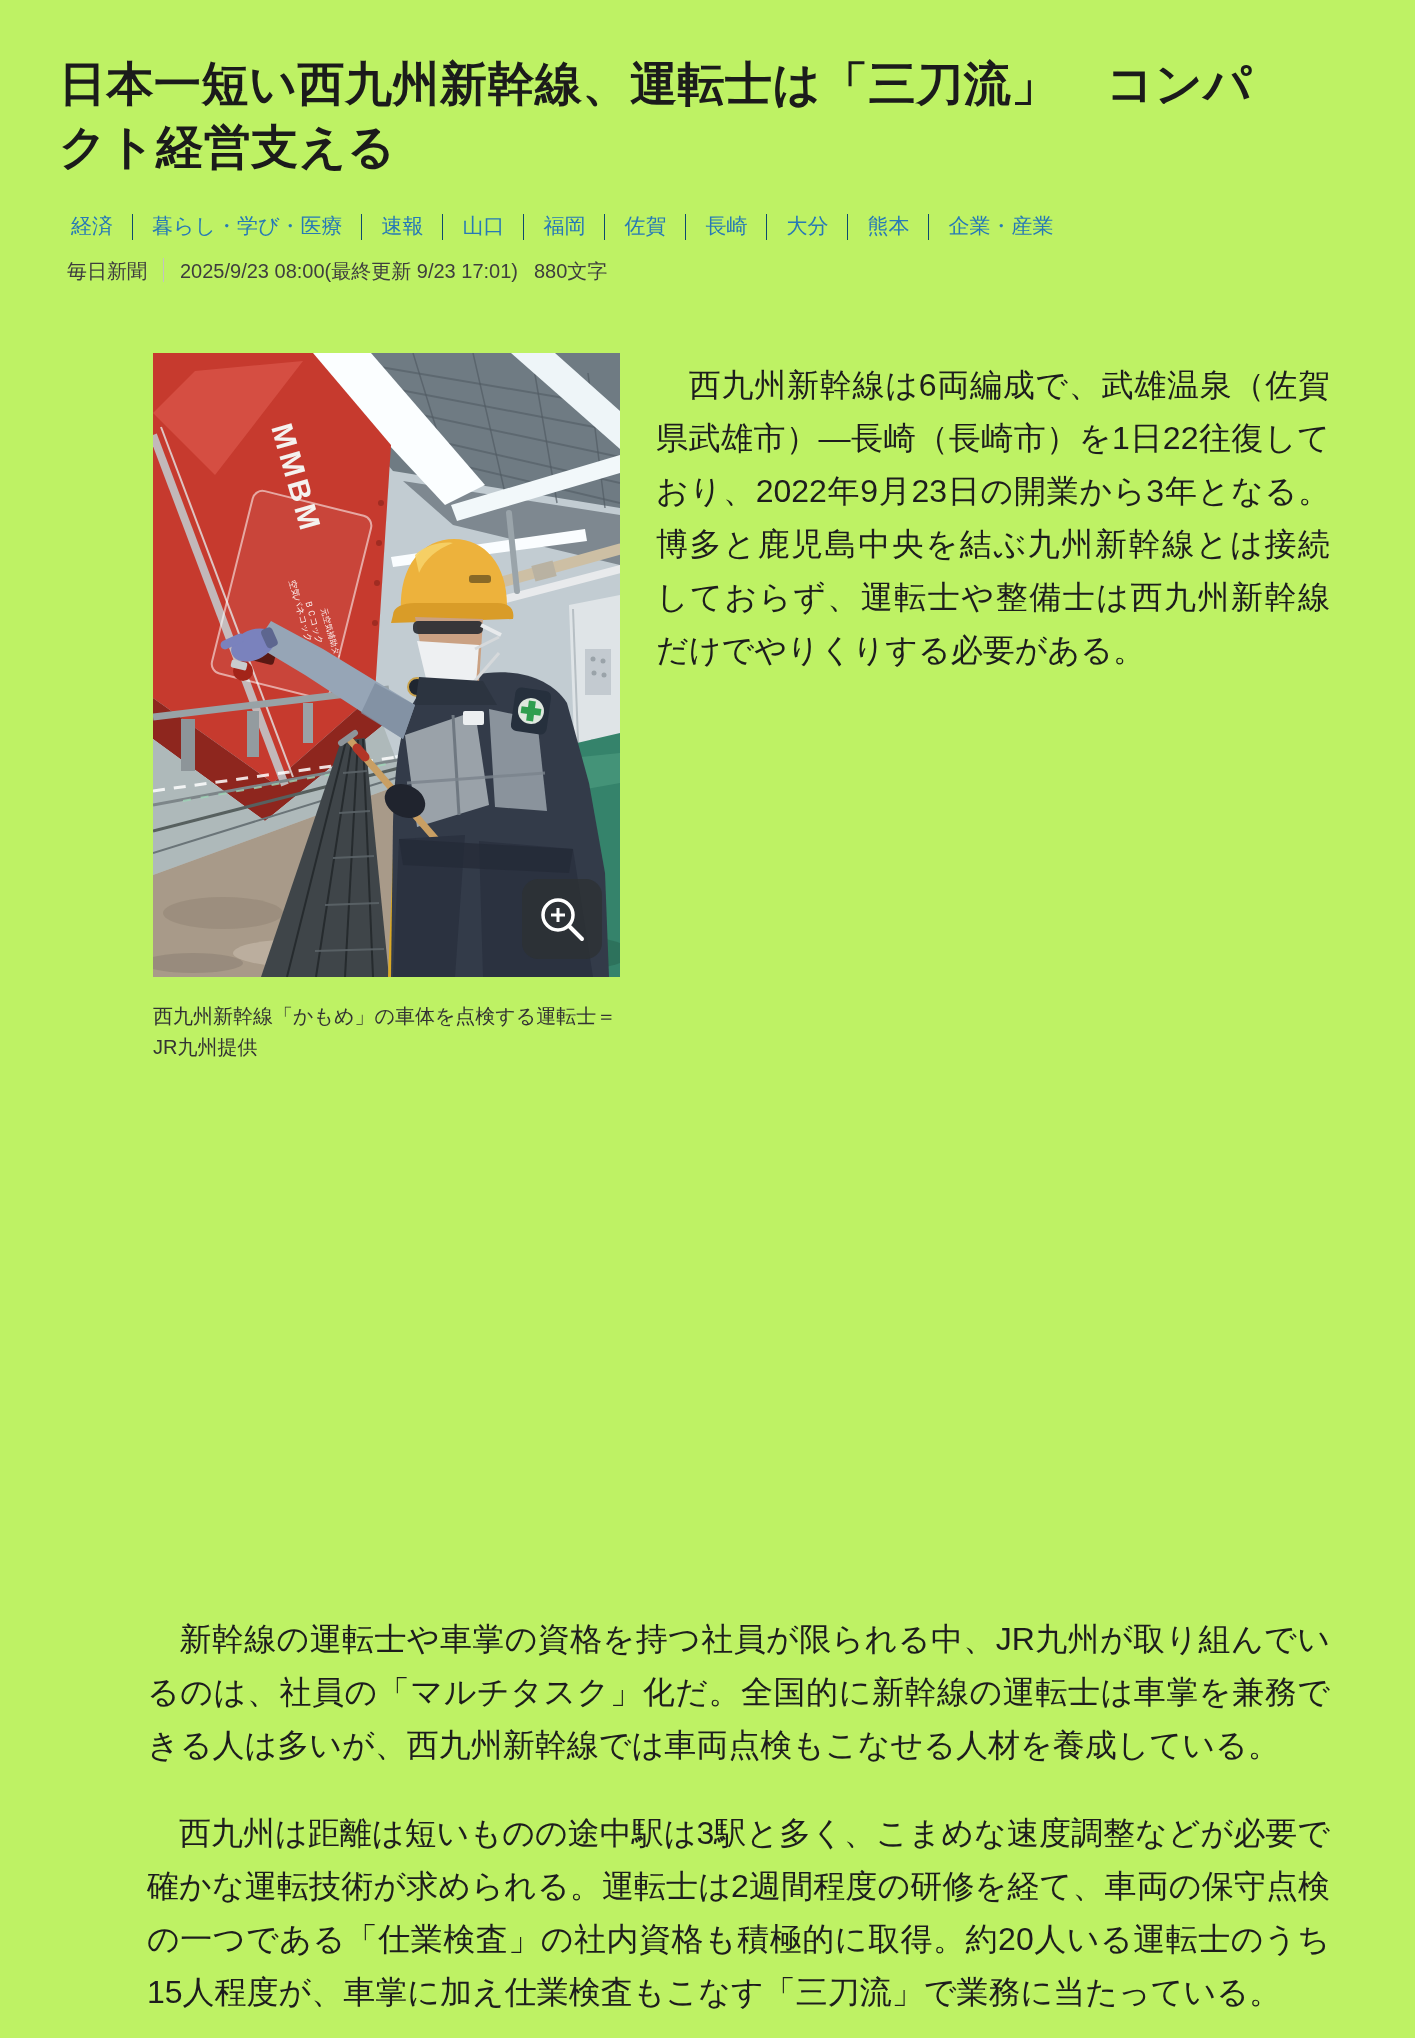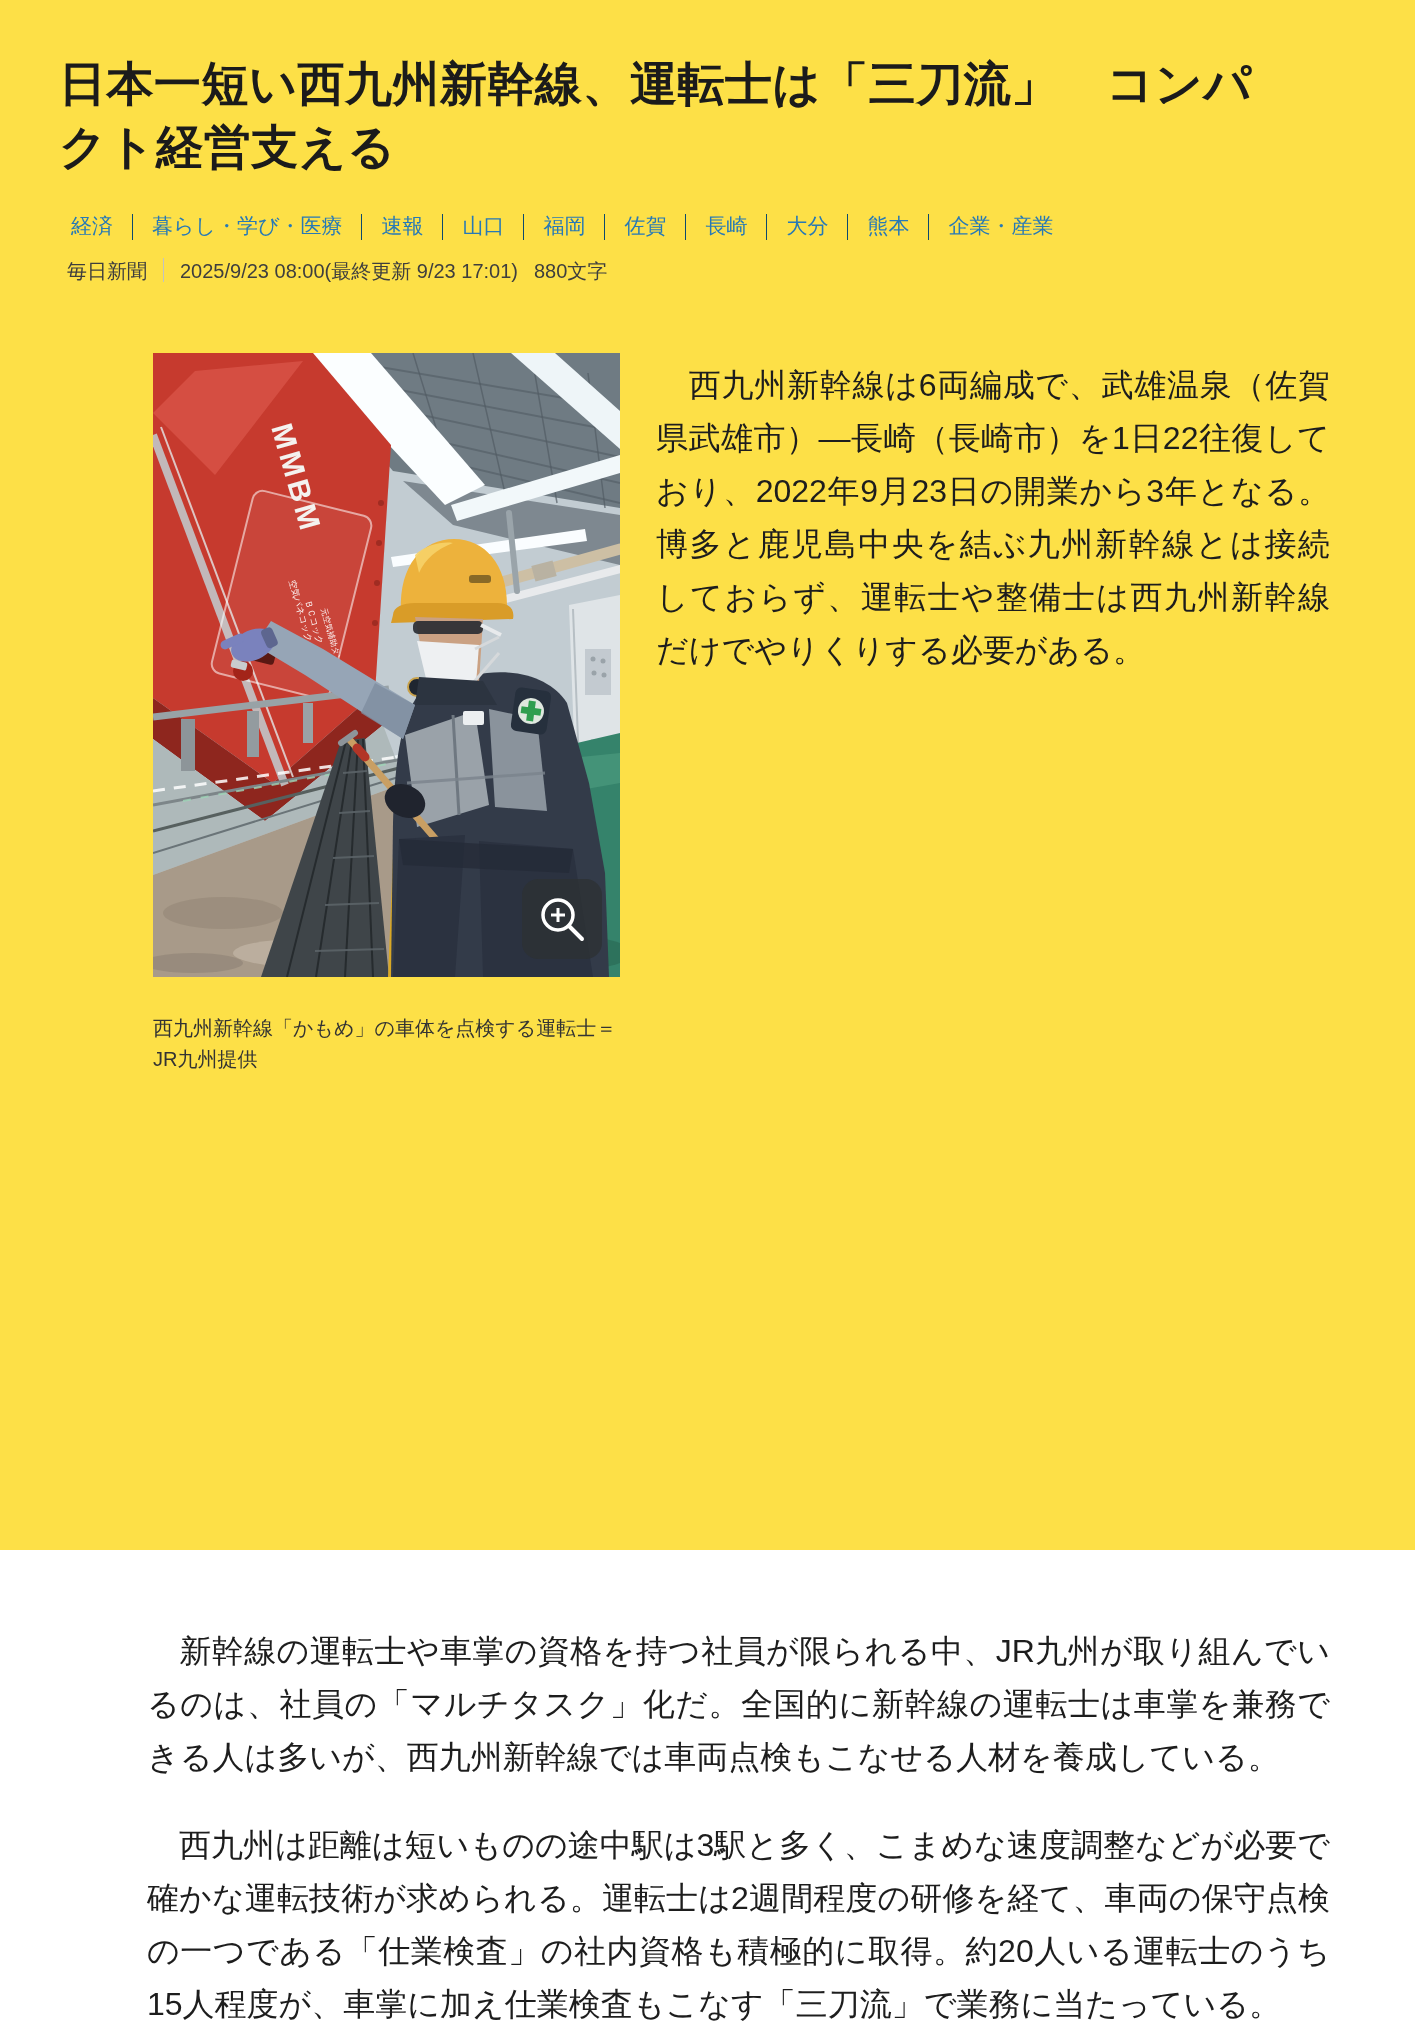--- a/index.html
+++ b/index.html
@@ -2,21 +2,21 @@
 <html lang="ja"><head>
 <meta charset="utf-8">
 <style>
   html,body{margin:0;padding:0;background:#ffffff;}
   body{
     width:1415px;height:2038px;overflow:hidden;
     font-family:"Liberation Sans","DejaVu Sans",sans-serif;
     color:#1d1d1d;
     -webkit-font-smoothing:antialiased;
   }
-  .page{width:1415px;height:1550px;background:#fde047;position:relative;}
+  .page{width:1415px;height:2038px;background:#bef264;position:relative;}
 
   
   header{padding:52px 80px 0 59px;}
   h1.article-title{
     margin:0;font-size:47px;line-height:63px;font-weight:700;color:#1b1b1b;
     letter-spacing:.5px;
   }
   h1.article-title span{display:block;}
 
   nav.cats{margin:36px 0 0 12px;}
@@ -49,21 +49,21 @@
     position:relative;width:467px;height:624px;overflow:hidden;background:#c2ccd2;
     cursor:pointer;
   }
   .photo svg{display:block;}
   .zoom-btn{
     position:absolute;right:18px;bottom:18px;width:80px;height:80px;
     border:none;border-radius:16px;background:rgba(45,48,50,.72);
     display:flex;align-items:center;justify-content:center;cursor:pointer;padding:0;
   }
   figcaption{
-    margin-top:36px;font-size:20px;line-height:31px;color:#333333;width:467px;
+    margin-top:24px;font-size:20px;line-height:31px;color:#333333;width:467px;
   }
 
   .lead-col{flex:1 1 auto;padding-top:6px;max-width:674px;}
   .lead-col p, .body-p{
     margin:0 0 30px 0;font-size:32px;line-height:53px;color:#1d1d1d;
     text-align:justify;letter-spacing:0;
   }
 
   
   .ad-gap{height:550px;}

